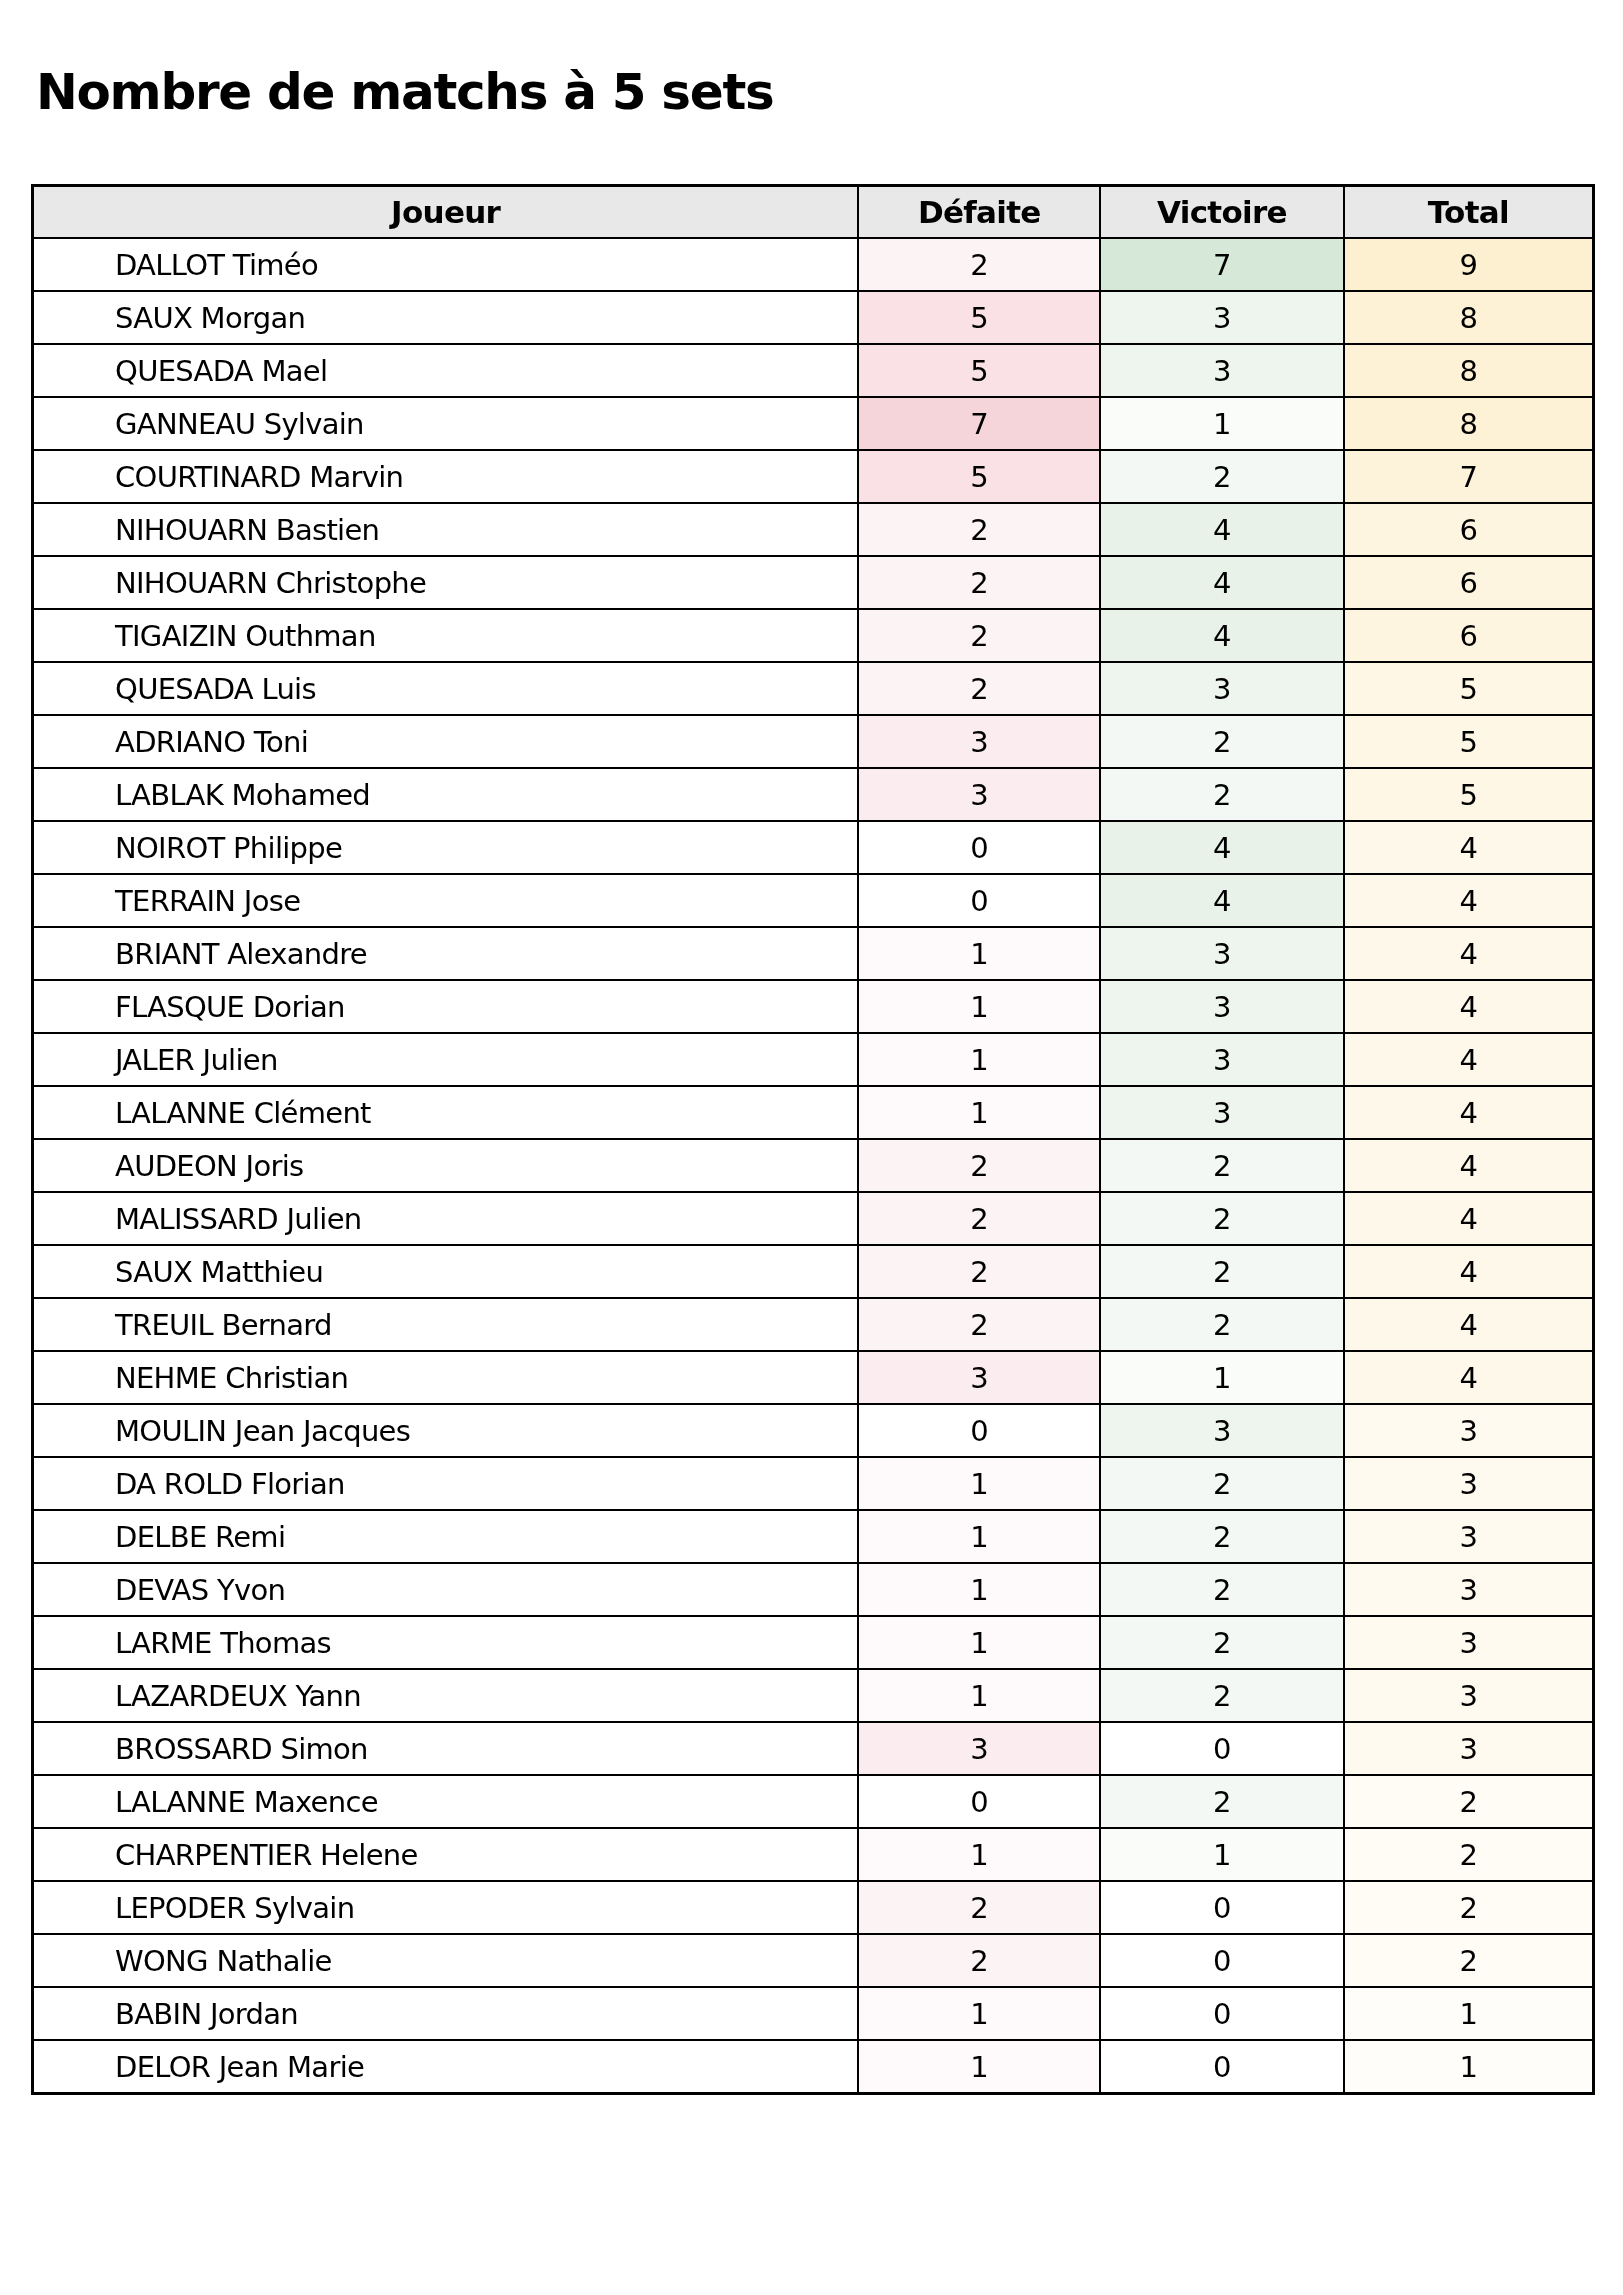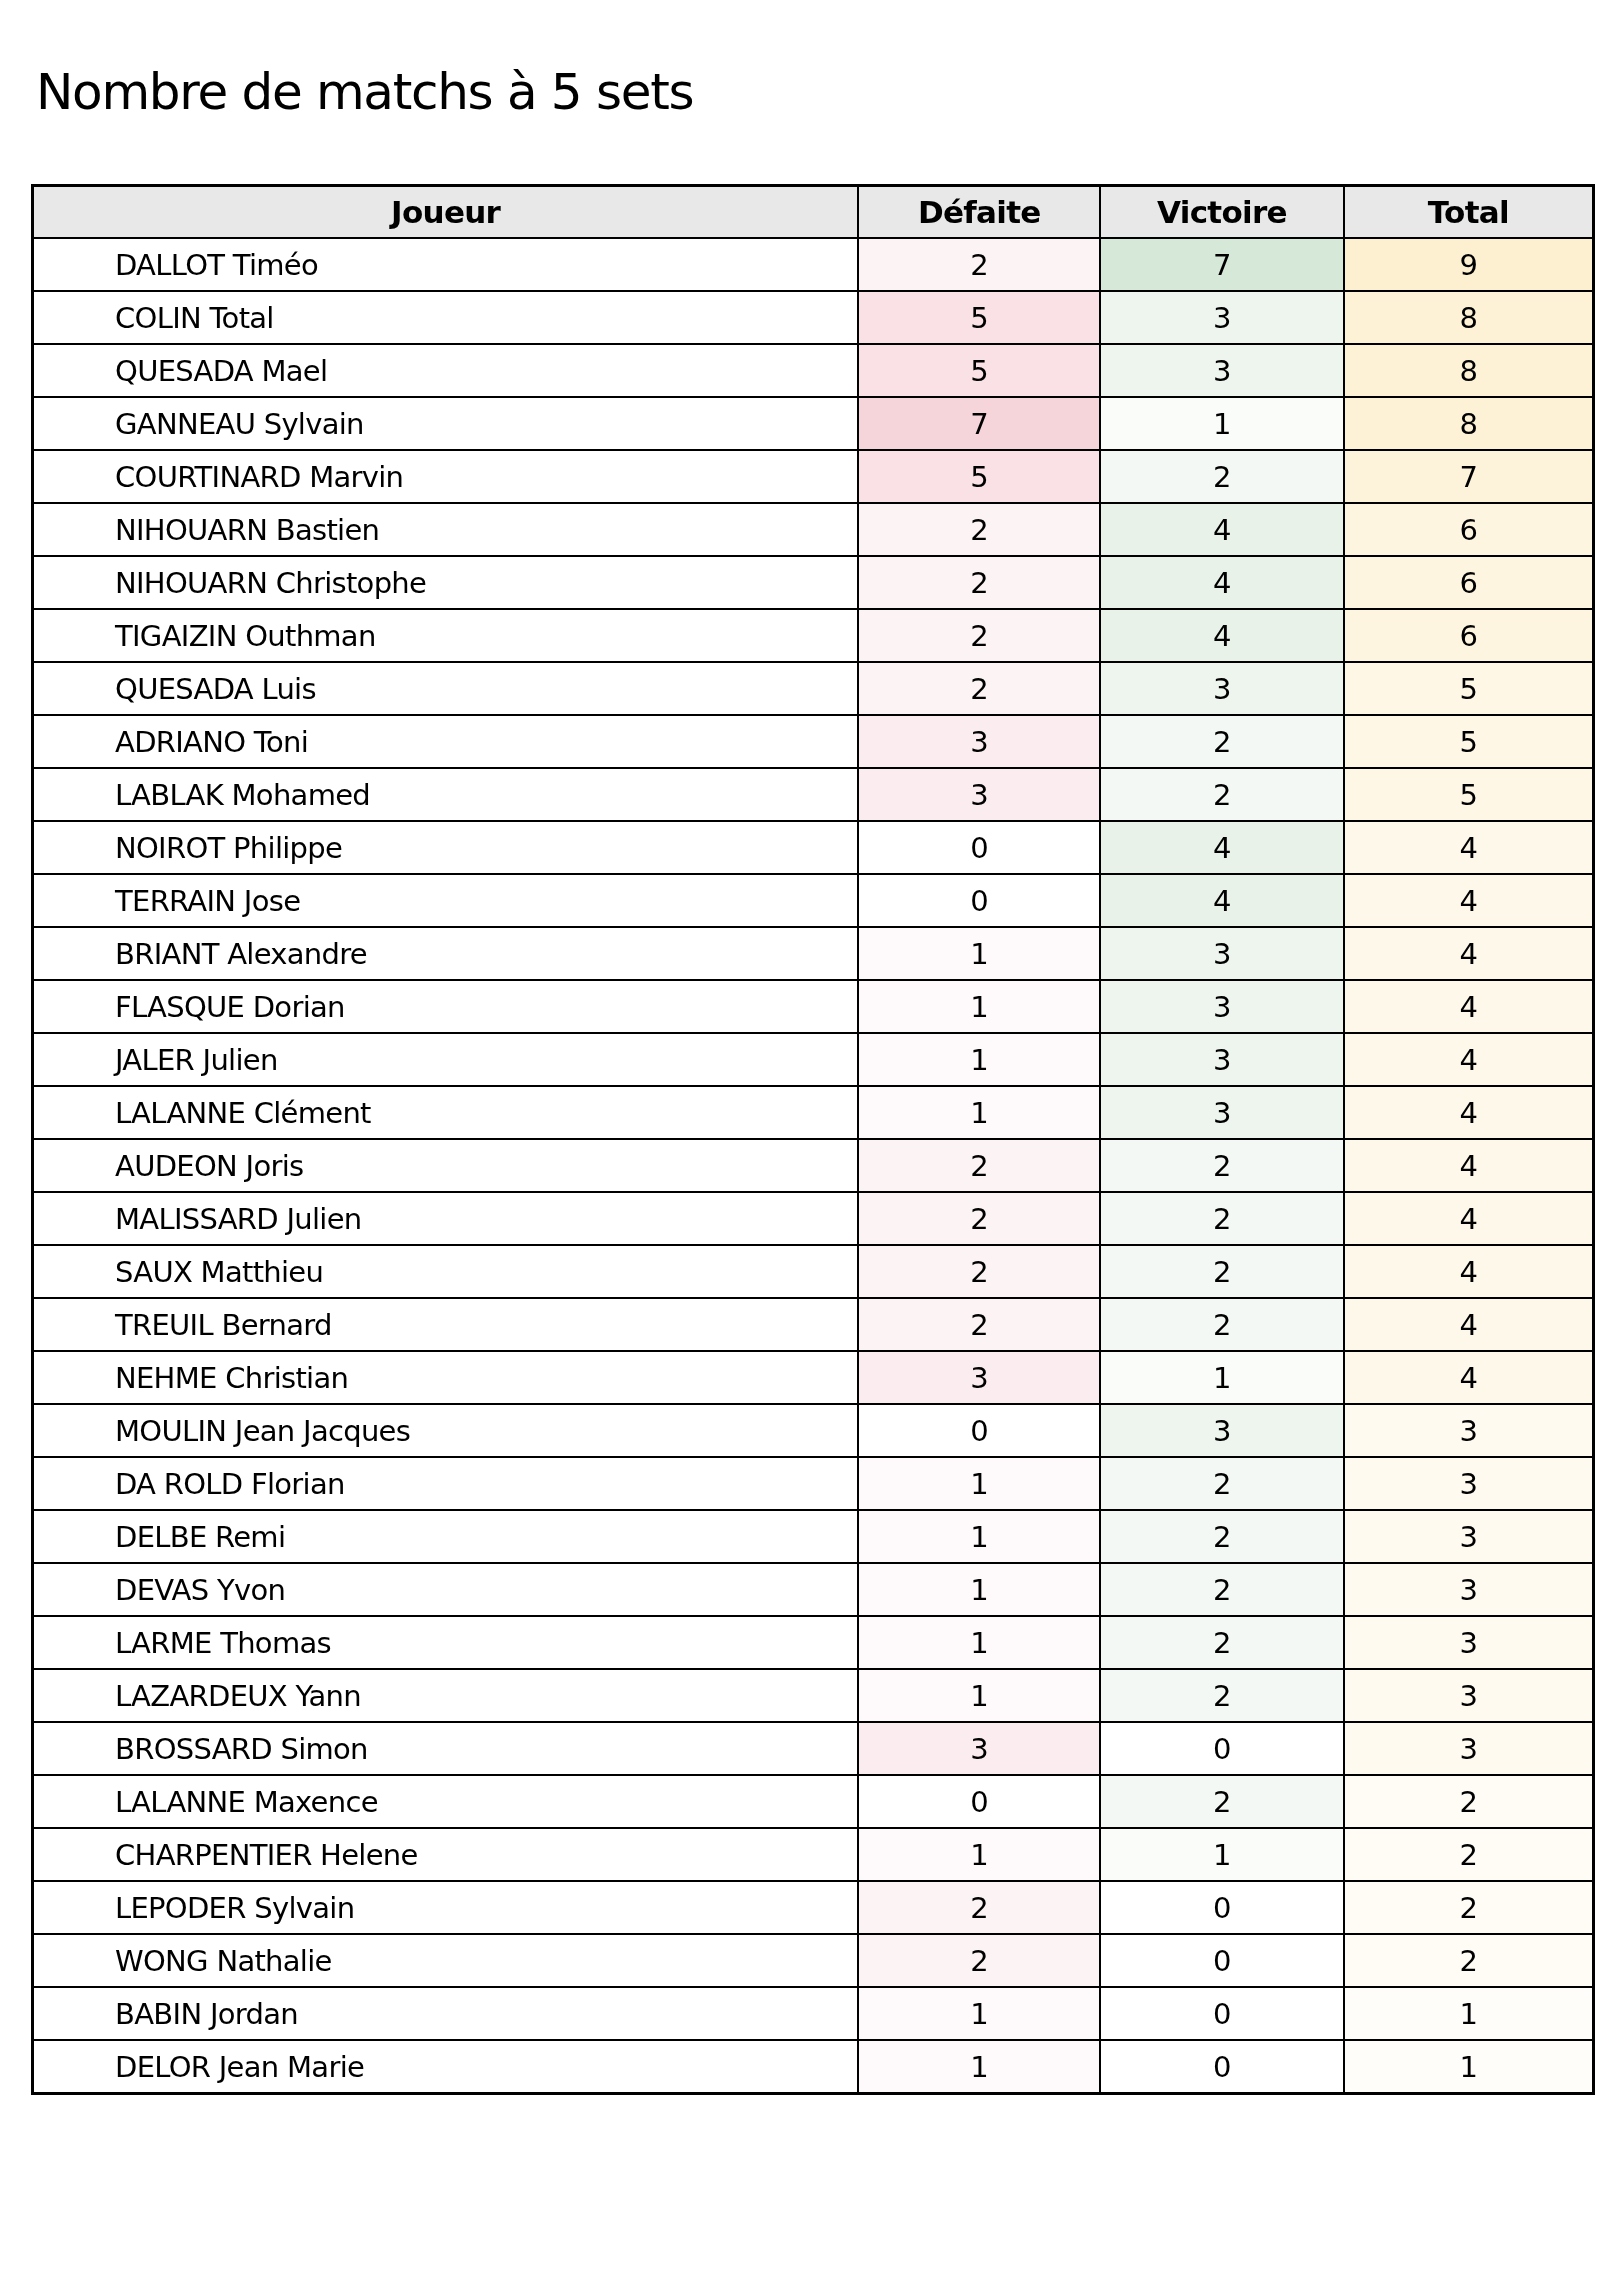--- a/index.html
+++ b/index.html
@@ -16,21 +16,21 @@
     width: 1624px;
     height: 2295px;
     background: #ffffff;
     overflow: hidden;
   }
   .title {
     position: absolute;
     left: 36px;
     top: 63px;
     font-size: 50px;
-    font-weight: normal;
+    font-weight: bold;
     letter-spacing: -1.3px;
     white-space: nowrap;
   }
   .table-wrap {
     position: absolute;
     left: 31px;
     top: 184px;
     width: 1564px;
   }
   table.stats {
@@ -94,21 +94,21 @@
         </tr>
       </thead>
       <tbody id="stats-body">
           <tr>
       <td class="name">DALLOT Timéo</td>
       <td class="num" style="background: rgb(252, 243, 244);">2</td>
       <td class="num" style="background: rgb(214, 232, 216);">7</td>
       <td class="num" style="background: rgb(253, 240, 208);">9</td>
     </tr>
           <tr>
-      <td class="name">COLIN Total</td>
+      <td class="name">SAUX Morgan</td>
       <td class="num" style="background: rgb(249, 225, 229);">5</td>
       <td class="num" style="background: rgb(237, 245, 238);">3</td>
       <td class="num" style="background: rgb(253, 242, 213);">8</td>
     </tr>
           <tr>
       <td class="name">QUESADA Mael</td>
       <td class="num" style="background: rgb(249, 225, 229);">5</td>
       <td class="num" style="background: rgb(237, 245, 238);">3</td>
       <td class="num" style="background: rgb(253, 242, 213);">8</td>
     </tr>

